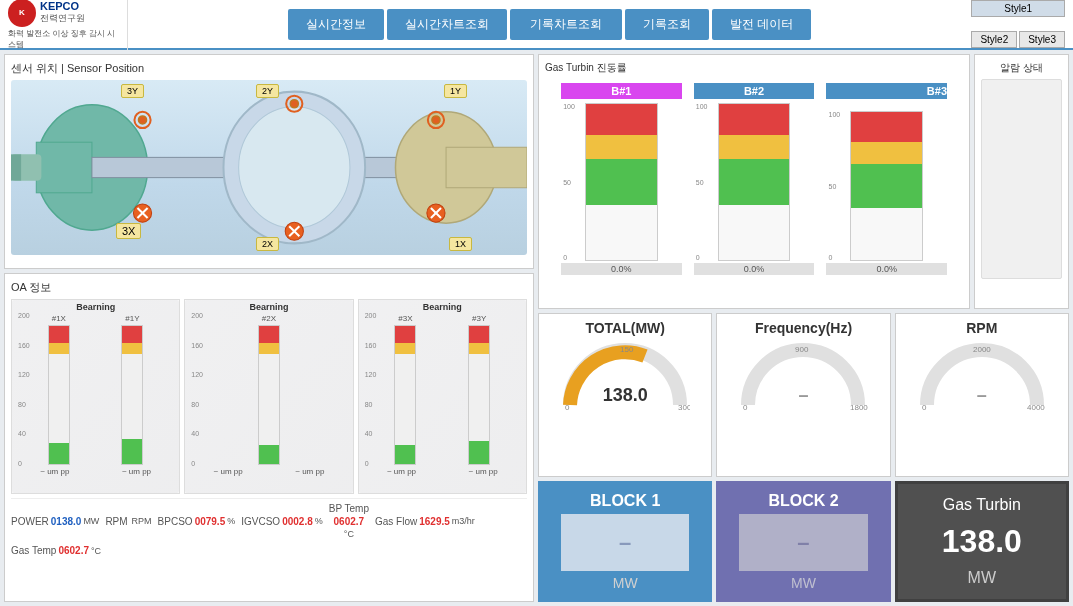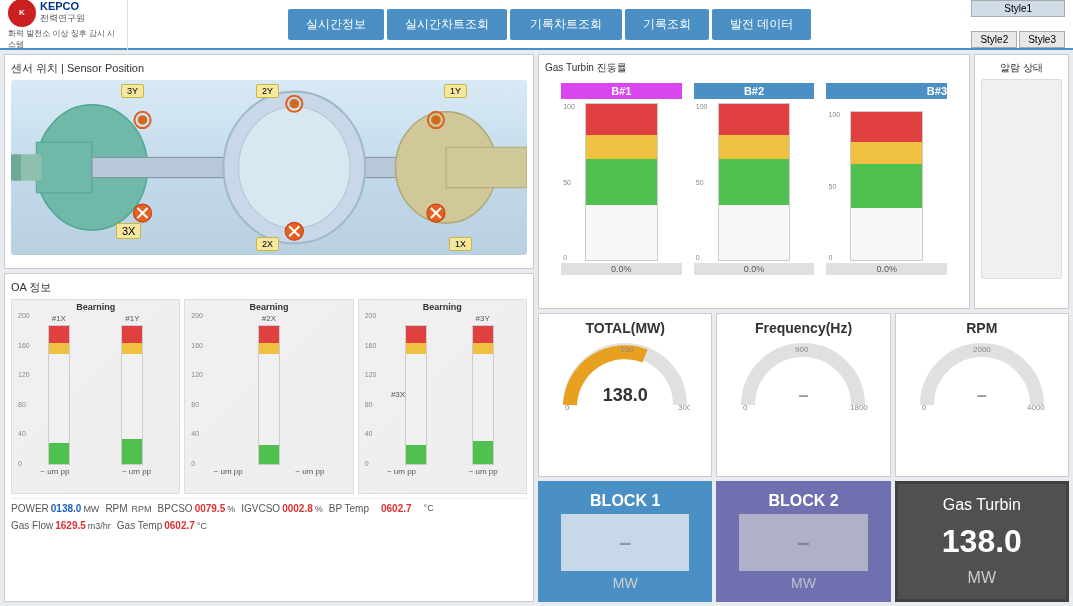--- a/index.html
+++ b/index.html
@@ -179,21 +179,21 @@
           <div style="font-size:9px; text-align:center; font-weight:bold; color:#333; position:relative; z-index:1;">Bearning</div>
           <div style="display:flex; justify-content:space-around; height:155px; align-items:flex-end; padding:2px 8px; position:relative; z-index:1;">
             <div style="position:absolute; left:4px; top:0; height:100%; display:flex; flex-direction:column; justify-content:space-between;">
               <span style="font-size:7px;color:#888;">200</span>
               <span style="font-size:7px;color:#888;">160</span>
               <span style="font-size:7px;color:#888;">120</span>
               <span style="font-size:7px;color:#888;">80</span>
               <span style="font-size:7px;color:#888;">40</span>
               <span style="font-size:7px;color:#888;">0</span>
             </div>
-            <div style="display:flex; flex-direction:row; align-items:center;">
+            <div style="display:flex; flex-direction:column; align-items:center;">
               <div style="font-size:8px;color:#555;margin-bottom:2px;">#3X</div>
               <div style="width:22px; height:140px; background:#f0f0f0; border:1px solid #ccc; position:relative; overflow:hidden;">
                 <div style="position:absolute;top:0;width:100%;height:12%;background:#e04040;"></div>
                 <div style="position:absolute;top:12%;width:100%;height:8%;background:#f0c040;"></div>
                 <div style="position:absolute;bottom:0;width:100%;height:14%;background:#50c050;"></div>
               </div>
             </div>
             <div style="display:flex; flex-direction:column; align-items:center;">
               <div style="font-size:8px;color:#555;margin-bottom:2px;">#3Y</div>
               <div style="width:22px; height:140px; background:#f0f0f0; border:1px solid #ccc; position:relative; overflow:hidden;">
@@ -224,21 +224,21 @@
         <div style="display:flex; align-items:center; gap:2px; font-size:10px;">
           <span style="color:#555;">BPCSO</span>
           <span style="color:#e03030;font-weight:bold;">0079.5</span>
           <span style="color:#555;font-size:9px;">%</span>
         </div>
         <div style="display:flex; align-items:center; gap:2px; font-size:10px;">
           <span style="color:#555;">IGVCSO</span>
           <span style="color:#e03030;font-weight:bold;">0002.8</span>
           <span style="color:#555;font-size:9px;">%</span>
         </div>
-        <div style="display:flex; align-items:flex-start; gap:12px; font-size:10px;">
+        <div style="display:flex; align-items:center; gap:2px; font-size:10px;flex-direction:column;">
           <span style="color:#555;">BP Temp</span>
           <span style="color:#e03030;font-weight:bold;">0602.7</span>
           <span style="color:#555;font-size:9px;">°C</span>
         </div>
         <div style="display:flex; align-items:center; gap:2px; font-size:10px;">
           <span style="color:#555;">Gas Flow</span>
           <span style="color:#e03030;font-weight:bold;">1629.5</span>
           <span style="color:#555;font-size:9px;">m3/hr</span>
         </div>
         <div style="display:flex; align-items:center; gap:2px; font-size:10px;">

